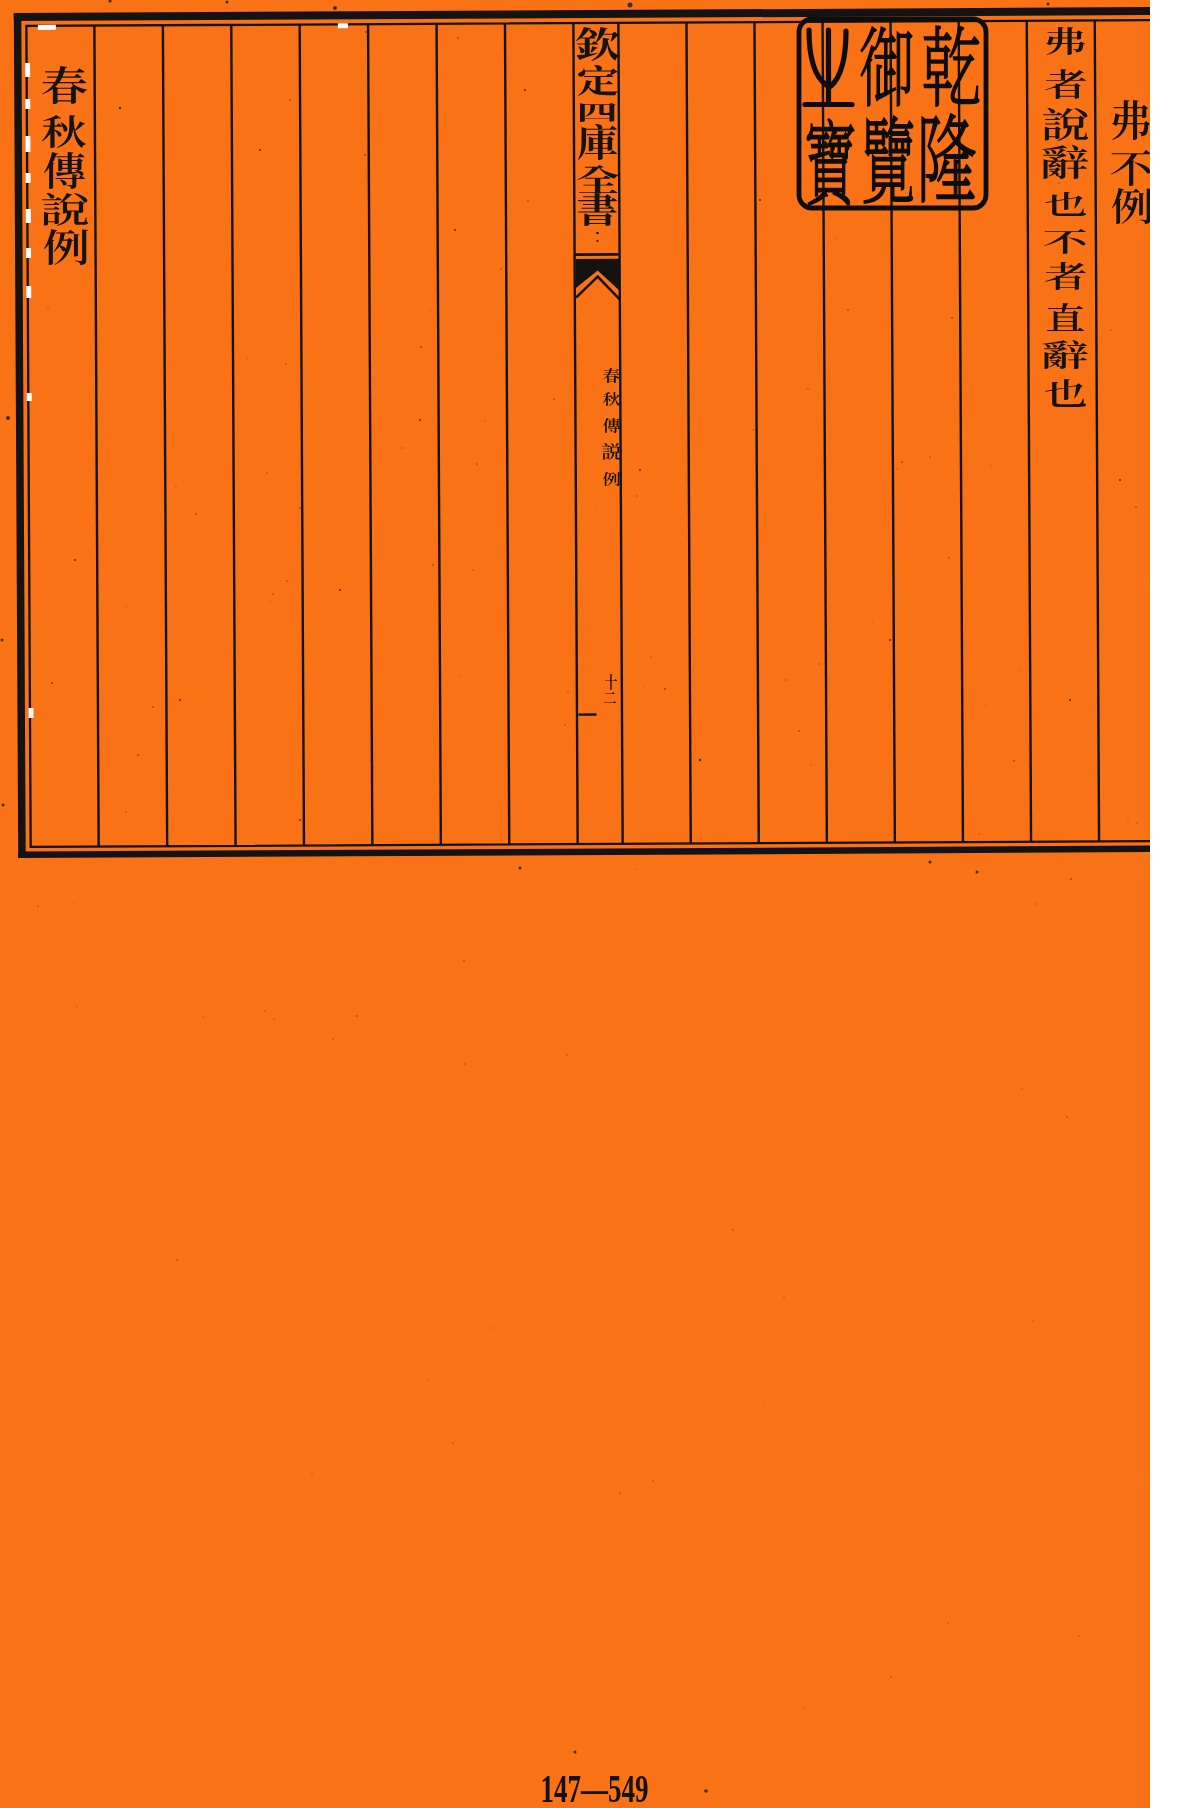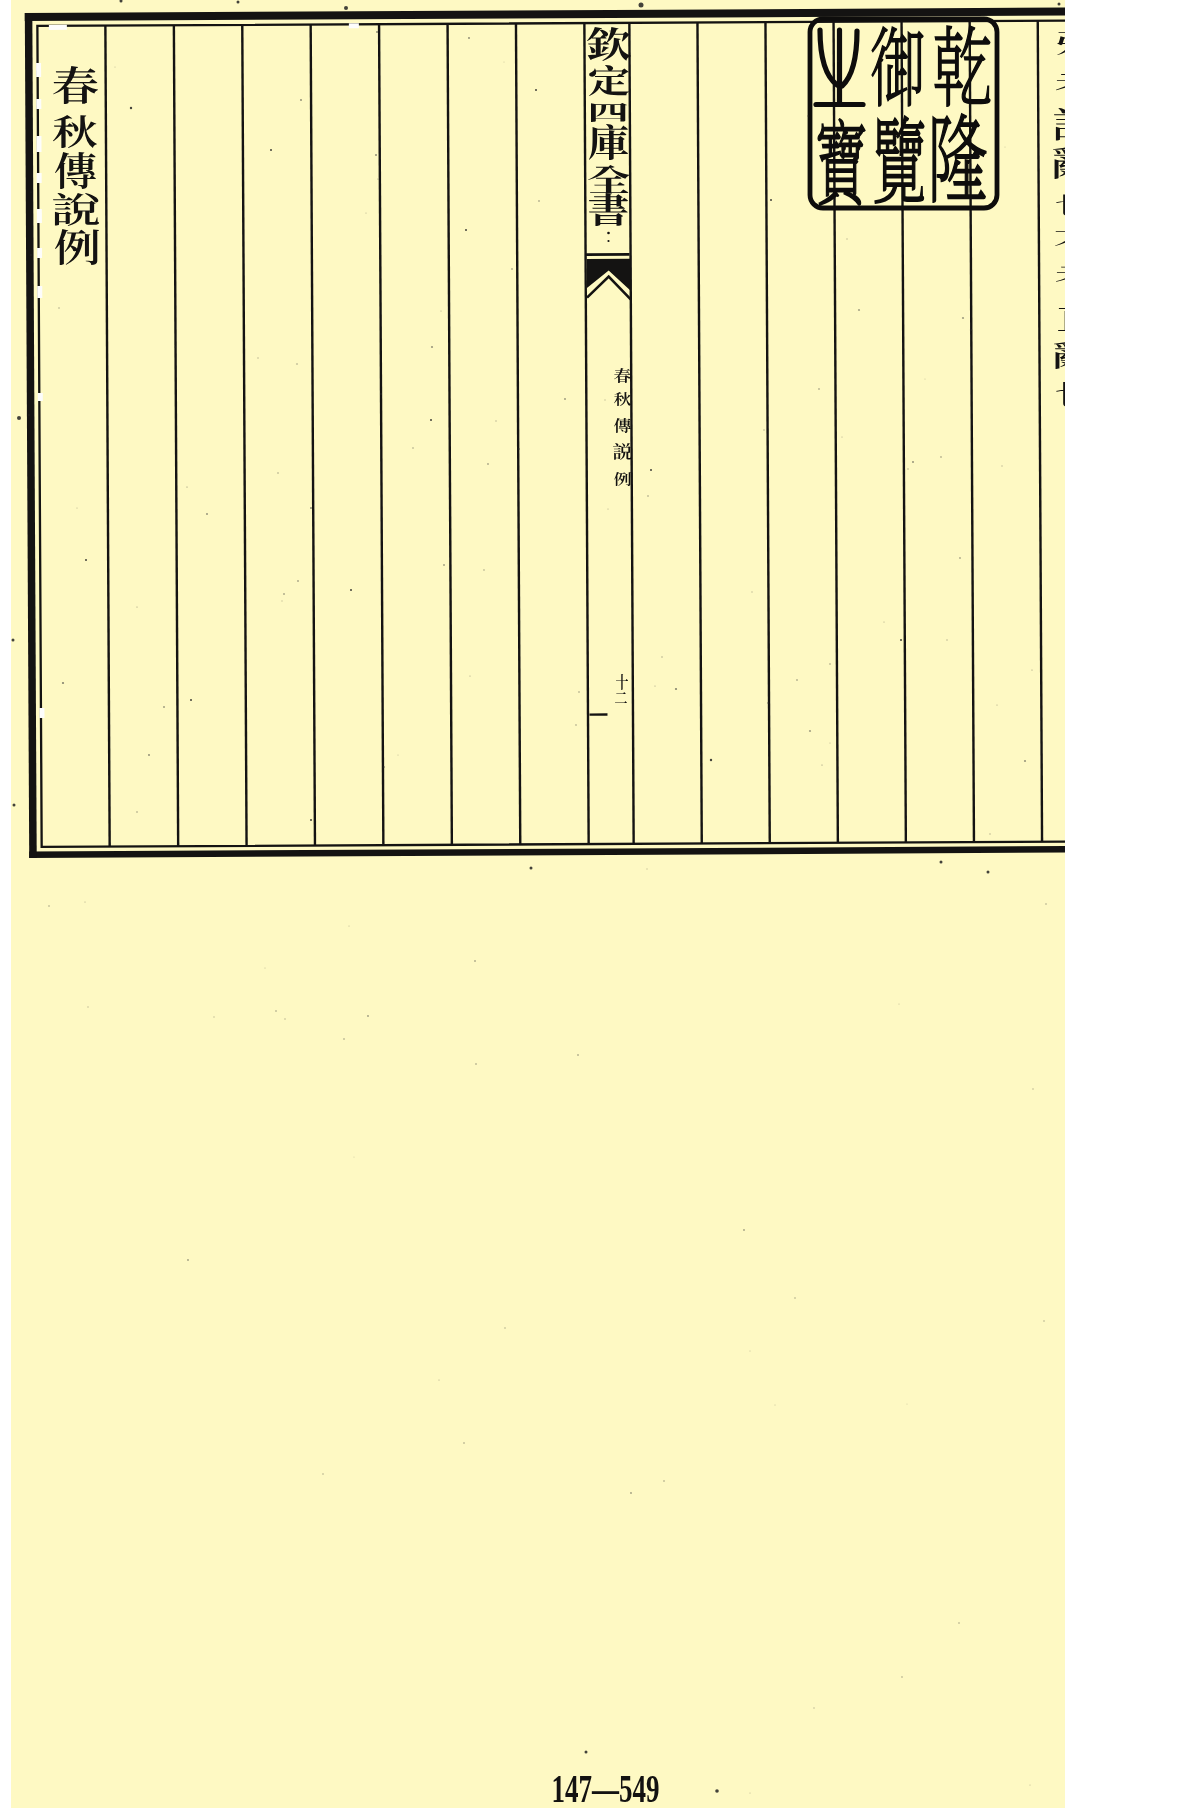--- a/index.html
+++ b/index.html
@@ -1,15 +1,15 @@
 <!DOCTYPE html>
 <html><head><meta charset="utf-8">
 <style>
 html,body{margin:0;padding:0;background:#ffffff;}
-#page{position:relative;width:1054px;height:1808px;background:#fef9c3;overflow:hidden;margin-left:11px;}
+#page{position:relative;width:1150px;height:1808px;background:#f97316;overflow:hidden;}
 svg{display:block;}
 </style></head>
 <body>
 <div id="page">
     <svg width="1189" height="1808" viewBox="0 0 1189 1808">
       <defs>
         <path id="g欽" d="M750 523Q747 514 738 508Q728 501 711 502Q706 433 699 367Q691 301 673 239Q655 178 620 120Q585 63 526 11Q467 -40 377 -86L365 -70Q453 -5 504 65Q555 136 580 213Q605 290 613 375Q621 460 623 553ZM707 516Q715 399 742 306Q768 213 824 144Q880 75 977 29L975 17Q939 10 918 -14Q897 -37 891 -79Q833 -39 795 23Q758 84 736 161Q715 238 705 328Q694 417 690 513ZM707 810Q704 801 695 795Q686 789 669 788Q636 676 587 581Q537 487 472 422L458 431Q484 484 505 551Q527 619 544 693Q561 768 570 844ZM823 664 874 714 963 628Q957 623 948 621Q939 619 924 617Q910 592 888 561Q865 530 841 500Q818 470 796 447L784 454Q793 483 803 522Q813 561 822 599Q830 637 835 664ZM876 664V635H559L571 664ZM493 279Q489 271 480 265Q471 259 455 260Q434 229 408 196Q381 163 357 139L341 146Q351 179 362 227Q374 274 383 319ZM303 798Q277 744 237 682Q197 620 146 562Q96 505 40 462L29 471Q58 508 86 555Q113 603 137 655Q161 707 179 757Q197 807 207 847L342 820Q340 811 332 805Q323 800 303 798ZM279 798Q355 776 398 748Q442 720 460 692Q479 664 478 640Q478 616 465 601Q452 586 433 585Q414 583 396 599Q386 643 353 697Q319 751 265 795ZM47 62Q86 66 155 76Q224 86 312 101Q401 115 494 131L497 117Q436 91 345 54Q255 18 127 -27Q119 -46 101 -51ZM96 316Q140 291 165 264Q190 236 198 211Q207 185 203 165Q199 144 186 133Q174 122 158 122Q142 123 125 139Q126 168 120 199Q114 230 104 259Q95 289 84 312ZM312 559V65L226 43V559ZM415 455Q415 455 430 442Q445 429 465 412Q486 395 502 378Q498 362 476 362H64L56 391H367ZM364 622Q364 622 379 610Q393 597 413 580Q433 562 448 546Q447 538 439 534Q432 530 423 530H134L126 559H319Z"></path>
         <path id="g定" d="M814 680 869 735 966 643Q959 638 950 636Q942 634 926 633Q904 609 867 582Q831 554 800 536L790 543Q797 562 803 588Q810 613 816 638Q822 662 825 680ZM170 737Q190 679 189 633Q188 588 172 558Q156 528 133 514Q118 504 99 503Q79 502 63 511Q47 519 40 538Q33 563 46 583Q58 603 81 613Q99 623 117 642Q135 660 146 685Q157 709 155 736ZM858 680V652H159V680ZM422 844Q485 839 522 822Q558 805 572 782Q587 759 585 738Q582 716 568 701Q554 686 532 685Q510 683 485 700Q482 738 462 776Q441 814 414 838ZM362 358Q359 347 350 342Q341 336 324 335Q308 258 275 180Q243 102 186 34Q130 -35 40 -84L30 -74Q96 -15 137 62Q179 140 200 223Q221 306 228 383ZM257 252Q285 180 325 137Q365 93 419 70Q474 47 546 38Q618 30 712 30Q734 30 767 30Q801 30 838 30Q875 30 909 31Q944 31 968 32V19Q942 13 929 -10Q916 -33 915 -63Q897 -63 870 -63Q843 -63 812 -63Q781 -63 753 -63Q725 -63 707 -63Q609 -63 535 -50Q461 -38 406 -4Q350 30 311 90Q272 151 245 246ZM749 365Q749 365 760 357Q770 349 786 337Q801 324 818 310Q836 295 850 282Q846 266 823 266H500V295H695ZM547 511V-7L451 17V511ZM752 577Q752 577 762 569Q772 562 788 550Q804 538 822 524Q839 510 854 498Q850 482 827 482H169L161 511H696Z"></path>
         <path id="g四" d="M643 746Q643 736 643 728Q643 720 643 713V350Q643 340 647 335Q652 331 668 331H717Q732 331 745 331Q758 331 765 332Q769 332 774 332Q780 332 783 333Q789 334 795 335Q801 336 805 337H815L819 336Q837 329 844 320Q851 312 851 299Q851 281 839 269Q826 258 795 253Q764 248 708 248H643Q607 248 589 256Q571 263 565 280Q559 298 559 326V746ZM442 746Q440 651 435 568Q430 485 410 414Q389 343 345 285Q301 227 221 180L208 195Q264 246 293 305Q322 365 334 434Q346 502 348 580Q350 658 351 746ZM858 86V57H145V86ZM189 -45Q189 -50 179 -59Q168 -68 151 -74Q133 -80 112 -80H96V746V790L198 746H853V717H189ZM797 746 845 800 944 722Q939 716 928 710Q917 705 901 702V-30Q901 -34 888 -41Q875 -49 857 -55Q839 -61 822 -61H807V746Z"></path>
         <path id="g庫" d="M377 170Q377 166 366 159Q355 152 338 147Q321 141 302 141H289V478V517L383 478H795V449H377ZM741 478 785 526 878 455Q874 450 864 444Q855 439 841 437V180Q841 176 828 170Q816 163 798 158Q781 152 765 152H750V478ZM786 353V324H334V353ZM785 230V201H335V230ZM867 162Q867 162 877 155Q887 147 903 135Q918 123 935 109Q951 95 965 82Q962 66 939 66H198L190 95H813ZM826 651Q826 651 843 638Q859 625 882 607Q904 589 922 572Q918 556 895 556H240L232 585H775ZM637 672Q636 663 630 657Q624 651 609 649V-54Q609 -59 597 -67Q586 -74 569 -80Q552 -86 535 -86H517V684ZM451 845Q507 843 541 830Q574 817 589 799Q604 780 604 762Q604 744 593 730Q583 717 564 713Q546 710 524 722Q515 753 491 786Q467 818 442 838ZM122 737V767L227 727H211V457Q211 393 207 323Q203 252 186 180Q170 108 135 42Q100 -24 39 -80L26 -71Q71 6 91 94Q111 182 116 274Q122 367 122 456V727ZM860 799Q860 799 870 791Q880 783 896 770Q912 757 929 742Q946 727 960 714Q956 698 933 698H177V727H805Z"></path>

